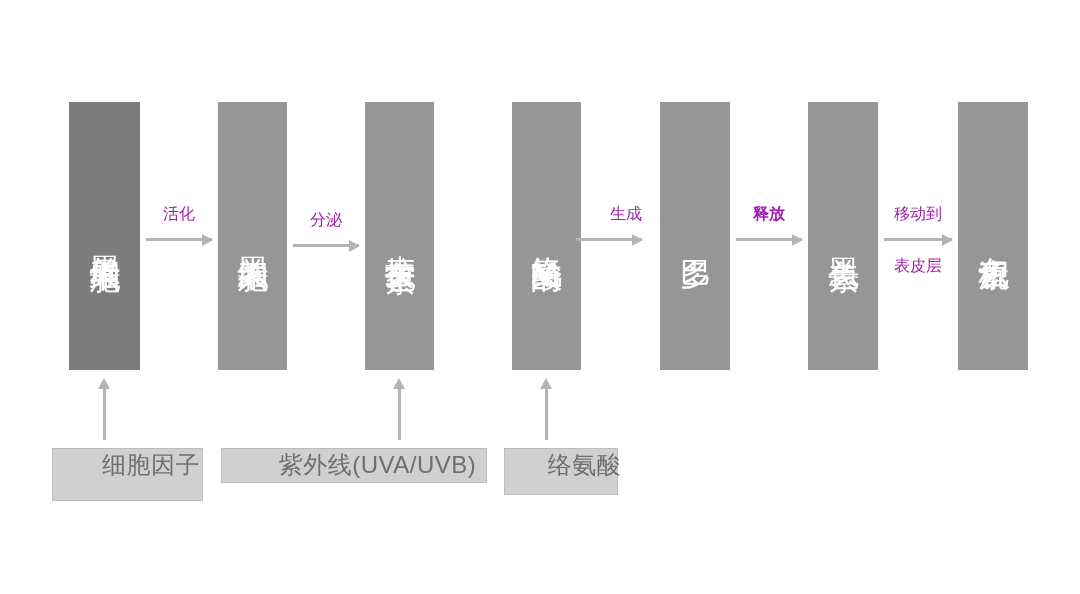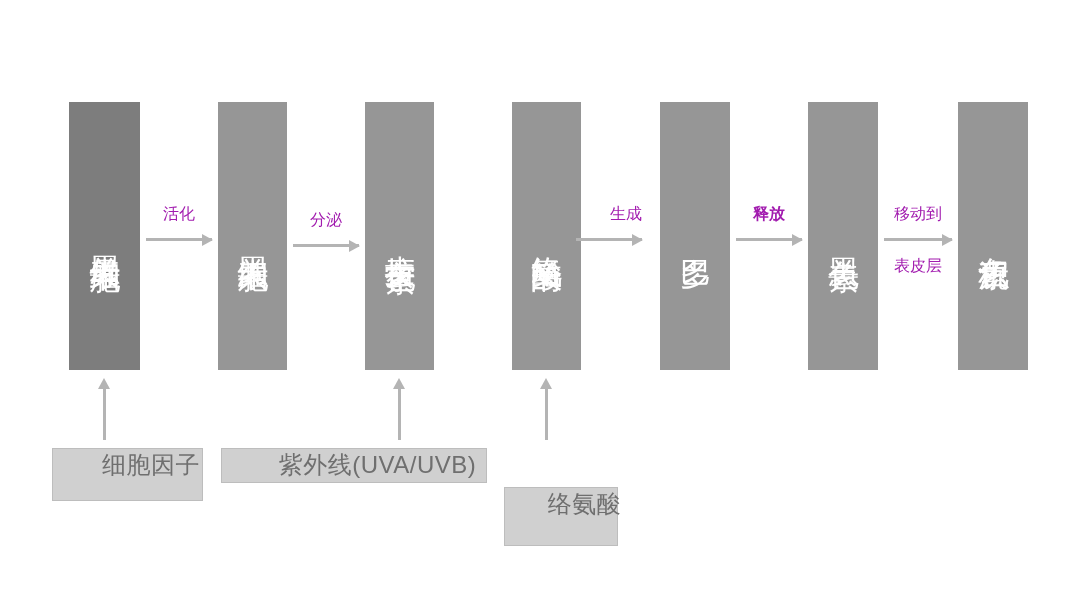--- a/index.html
+++ b/index.html
@@ -198,16 +198,16 @@
       <span class="head"></span>
       <span class="shaft"></span>
     </div>
 
   <div class="input-box" style="left: 52px; top: 448px; width: 151px; height: 53px; background: rgb(208, 208, 208); border-color: rgb(189, 189, 189);">
     <span class="input-label">细胞因子</span>
   </div>
   <div class="input-box" style="left: 221px; top: 448px; width: 266px; height: 35px; background: rgb(208, 208, 208); border-color: rgb(189, 189, 189);">
     <span class="input-label">紫外线(UVA/UVB)</span>
   </div>
-  <div class="input-box" style="left: 504px; top: 448px; width: 114px; height: 59px; background: rgb(208, 208, 208); border-color: rgb(189, 189, 189); margin-top: 39px;">
+  <div class="input-box" style="left: 504px; top: 448px; width: 114px; height: 47px; background: rgb(208, 208, 208); border-color: rgb(189, 189, 189);">
     <span class="input-label">络氨酸</span>
   </div>
 </div>
 
 </body></html>

